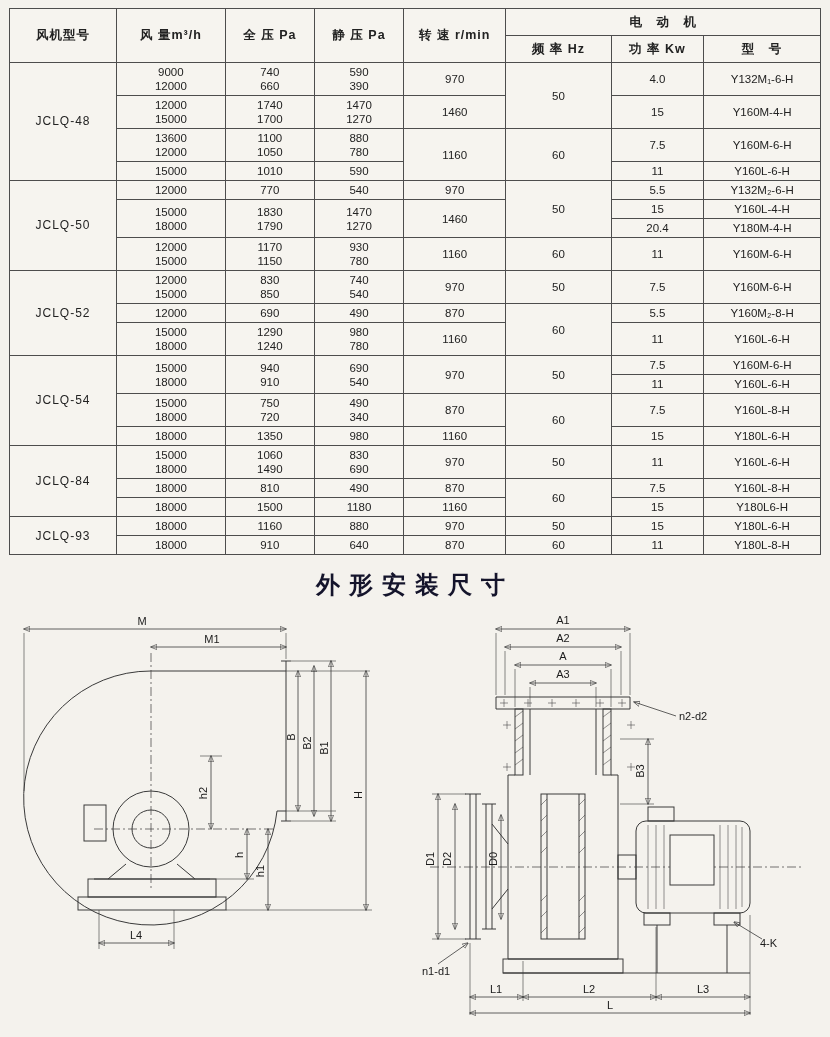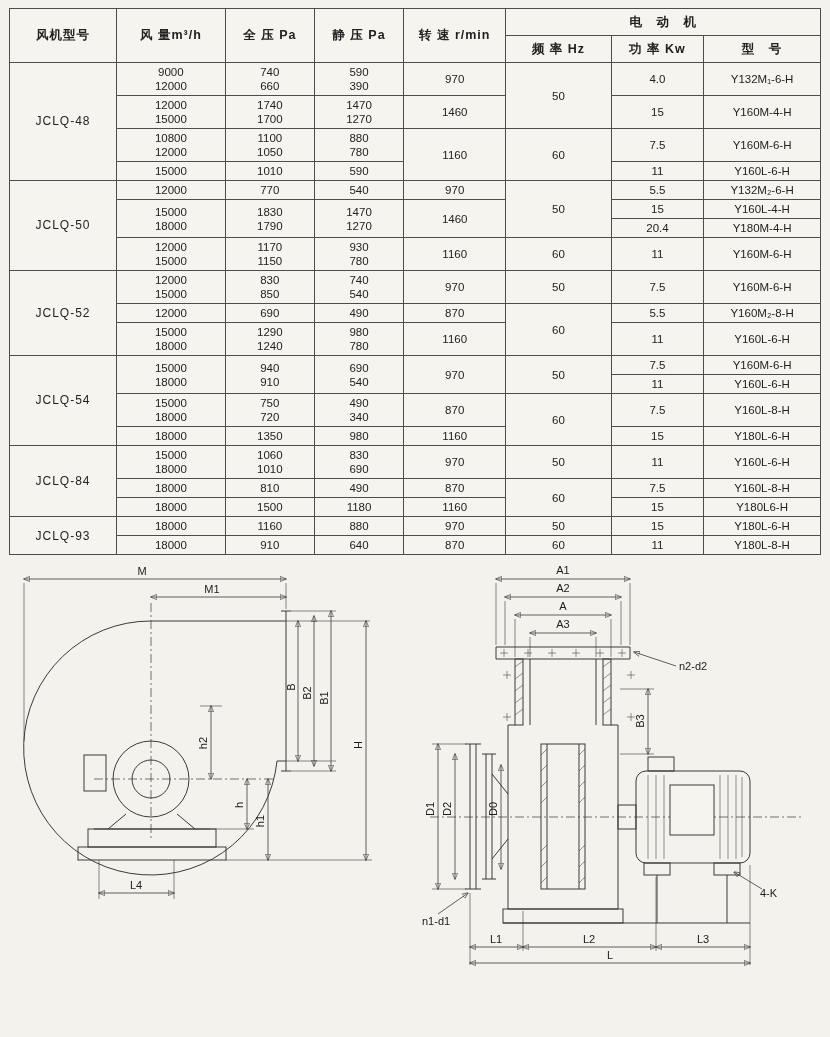--- a/index.html
+++ b/index.html
@@ -122,21 +122,21 @@
 15000</td>
           <td class="col-total">1740
 1700</td>
           <td class="col-static">1470
 1270</td>
           <td class="col-speed">1460</td>
           <td class="col-power">15</td>
           <td class="col-mtype">Y160M-4-H</td>
         </tr>
         <tr>
-          <td class="col-airflow">10800
+          <td class="col-airflow">13600
 12000</td>
           <td class="col-total">1100
 1050</td>
           <td class="col-static">880
 780</td>
           <td rowspan="2" class="col-speed">1160</td>
           <td rowspan="2" class="col-freq">60</td>
           <td class="col-power">7.5</td>
           <td class="col-mtype">Y160M-6-H</td>
         </tr>
@@ -252,21 +252,21 @@
           <td class="col-static">980</td>
           <td class="col-speed">1160</td>
           <td class="col-power">15</td>
           <td class="col-mtype">Y180L-6-H</td>
         </tr>
         <tr>
           <td rowspan="3" class="col-model">JCLQ-84</td>
           <td class="col-airflow">15000
 18000</td>
           <td class="col-total">1060
-1010</td>
+1490</td>
           <td class="col-static">830
 690</td>
           <td class="col-speed">970</td>
           <td class="col-freq">50</td>
           <td class="col-power">11</td>
           <td class="col-mtype">Y160L-6-H</td>
         </tr>
         <tr>
           <td class="col-airflow">18000</td>
           <td class="col-total">810</td>
@@ -299,20 +299,21 @@
           <td class="col-total">910</td>
           <td class="col-static">640</td>
           <td class="col-speed">870</td>
           <td class="col-freq">60</td>
           <td class="col-power">11</td>
           <td class="col-mtype">Y180L-8-H</td>
         </tr>
       </tbody>
   </table>
 
+  <div class="sec-title">外形安装尺寸</div>
 
   <div class="drawings">
 
     <svg class="dwg" width="390" height="386" viewBox="0 0 390 386">
       <defs>
         <marker id="arL" viewBox="0 0 10 10" refX="9" refY="5" markerWidth="8" markerHeight="8" orient="auto-start-reverse">
           <path d="M0 1 L10 5 L0 9 z" fill="#3a3a3a" stroke="none"></path>
         </marker>
       </defs>
 

